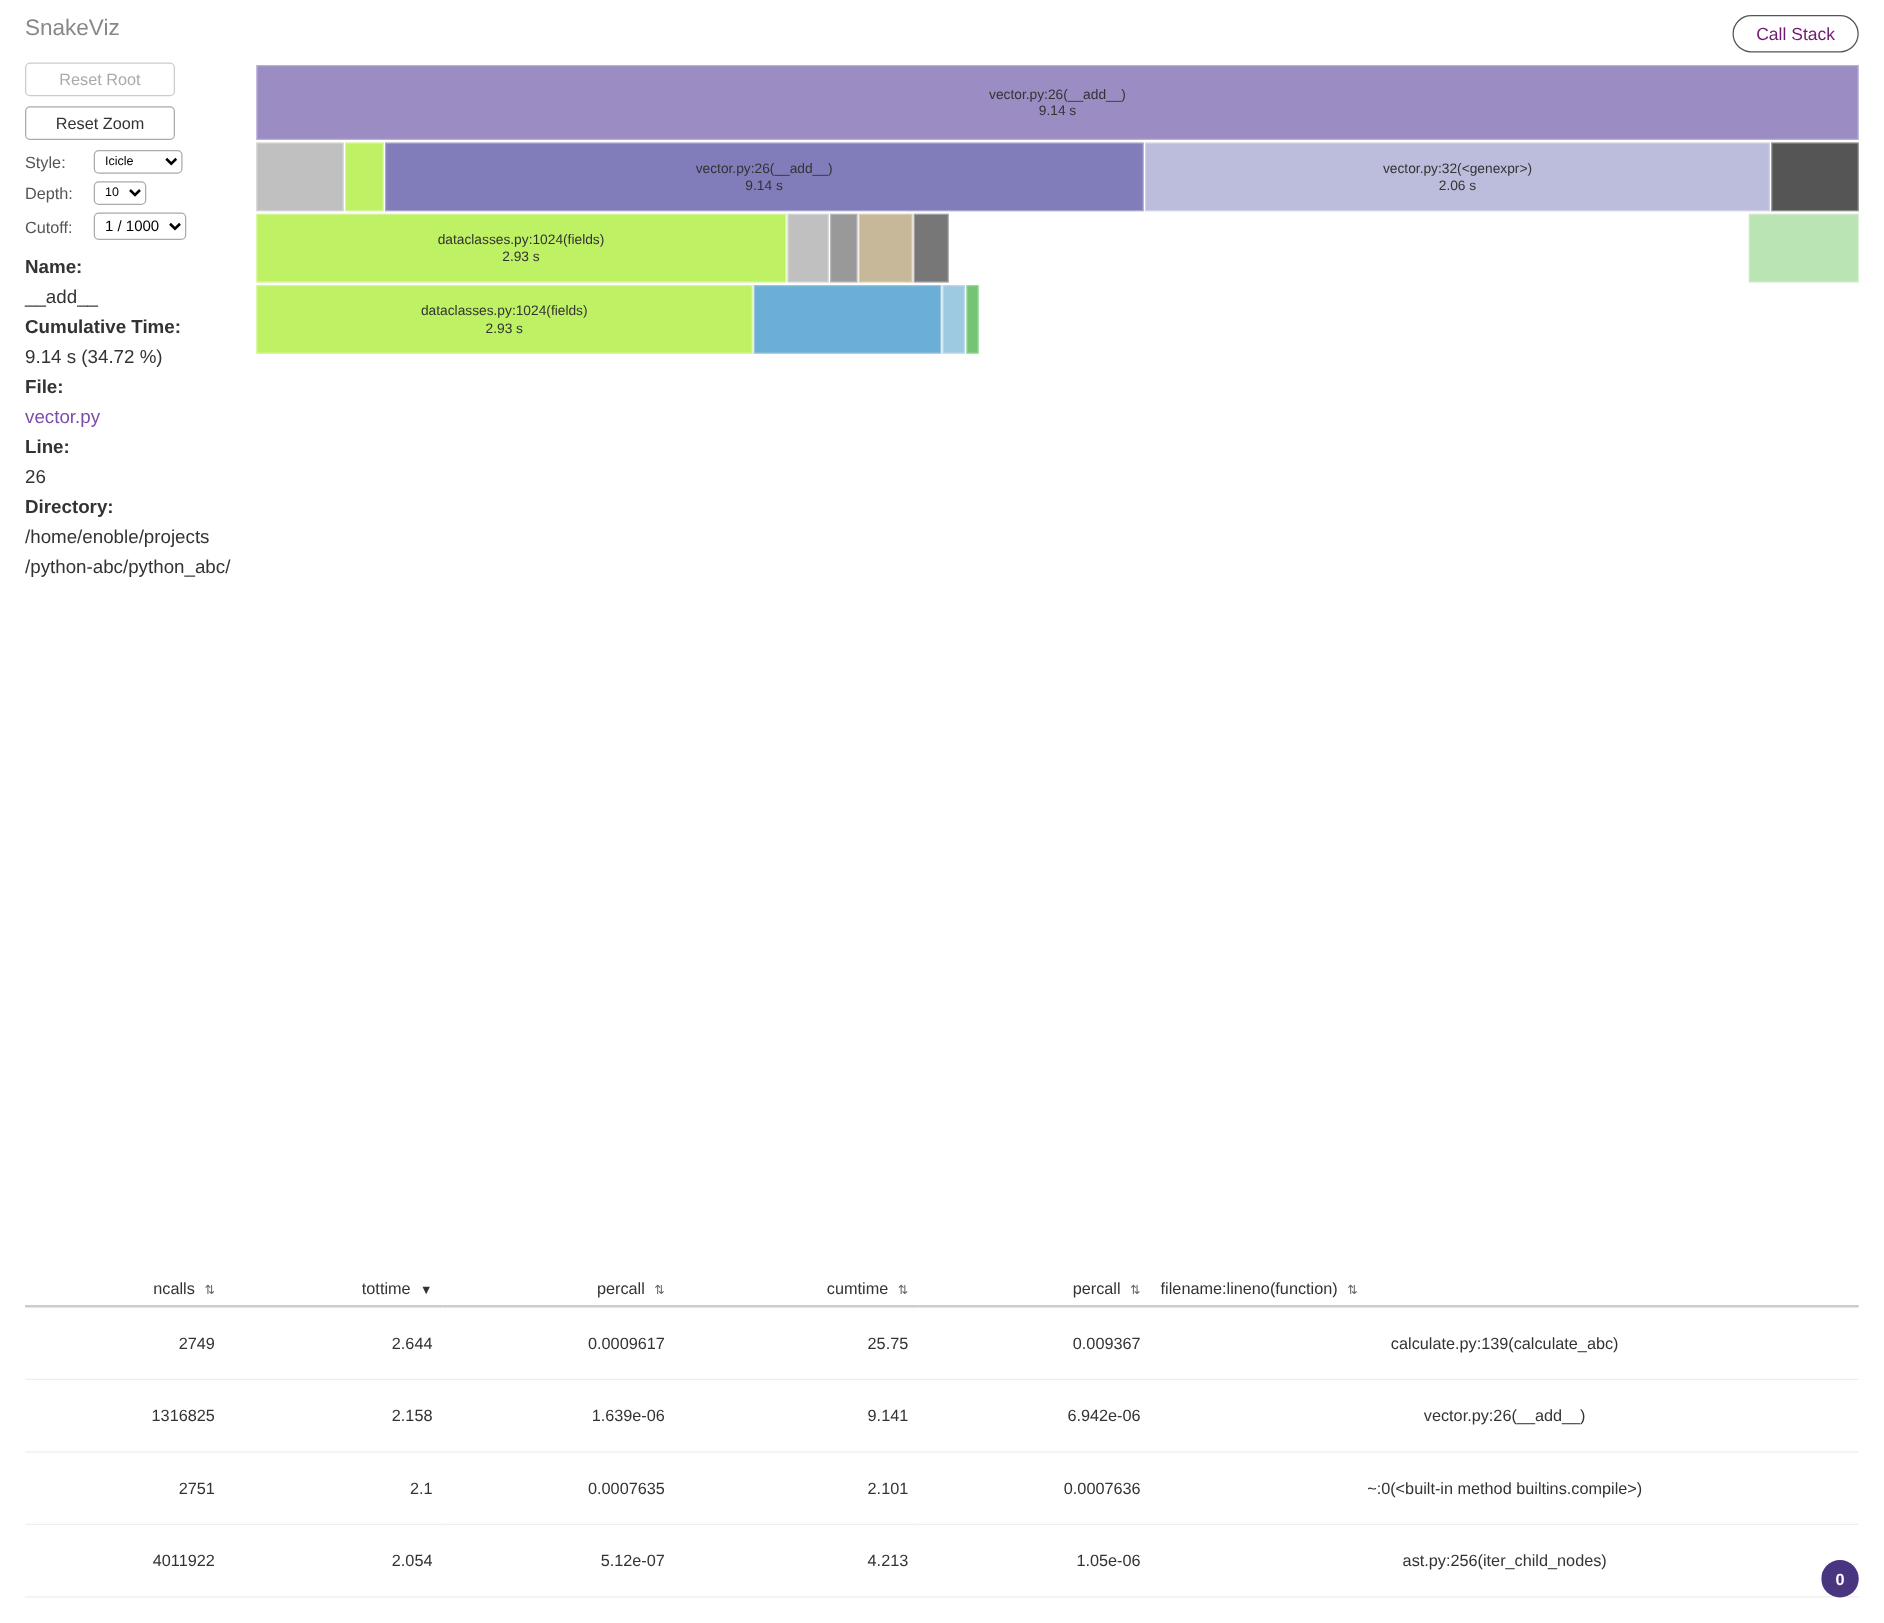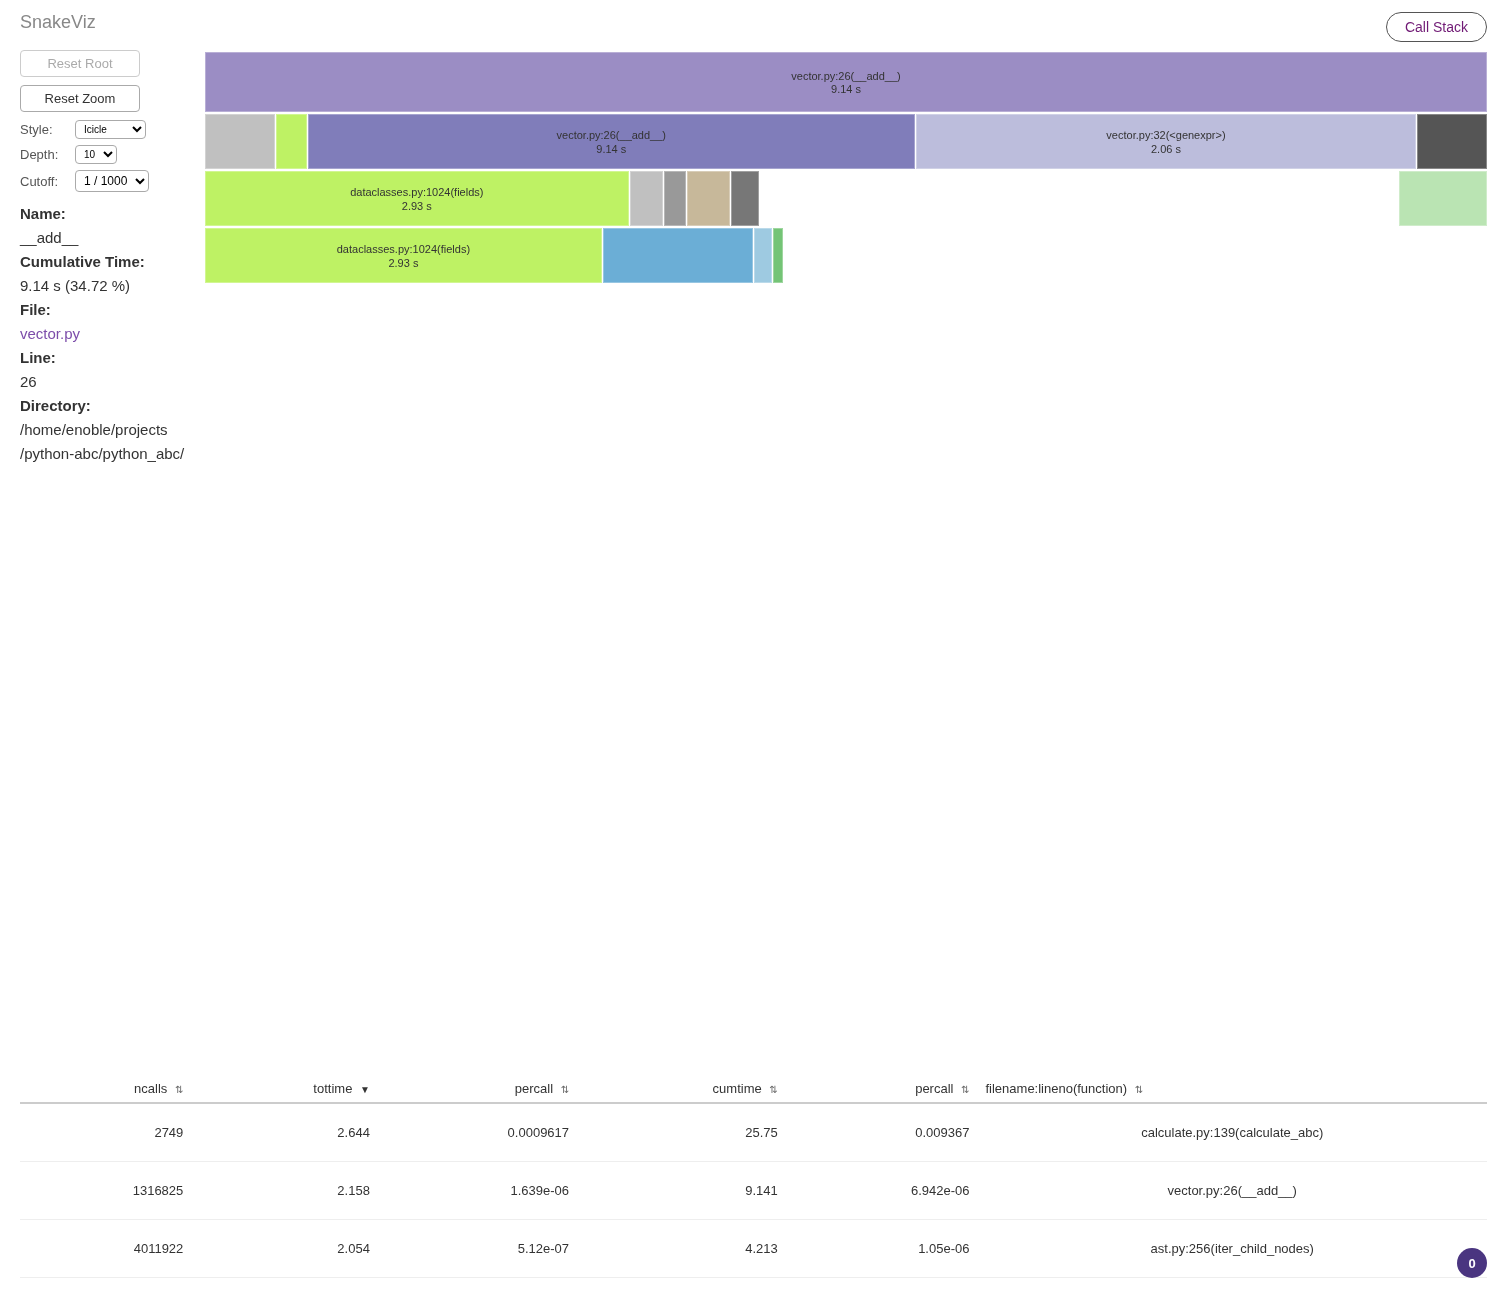--- a/index.html
+++ b/index.html
@@ -319,20 +319,28 @@
           </tr>
           <tr>
             <td>1316825</td>
             <td>2.158</td>
             <td>1.639e-06</td>
             <td>9.141</td>
             <td>6.942e-06</td>
             <td>vector.py:26(__add__)</td>
           </tr>
           <tr>
+            <td>2751</td>
+            <td>2.1</td>
+            <td>0.0007635</td>
+            <td>2.101</td>
+            <td>0.0007636</td>
+            <td>~:0(&lt;built-in method builtins.compile&gt;)</td>
+          </tr>
+          <tr>
             <td>4011922</td>
             <td>2.054</td>
             <td>5.12e-07</td>
             <td>4.213</td>
             <td>1.05e-06</td>
             <td>ast.py:256(iter_child_nodes)</td>
           </tr>
         </tbody>
     </table>
   </div>

